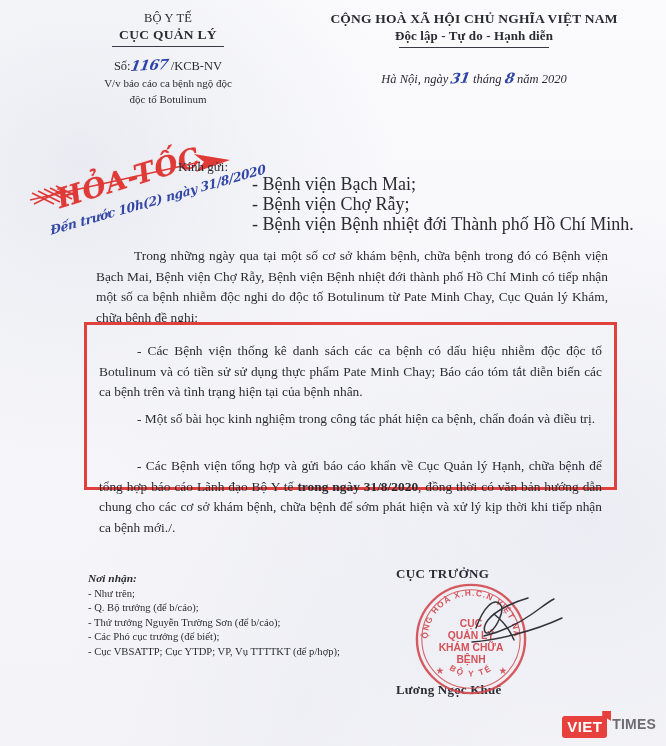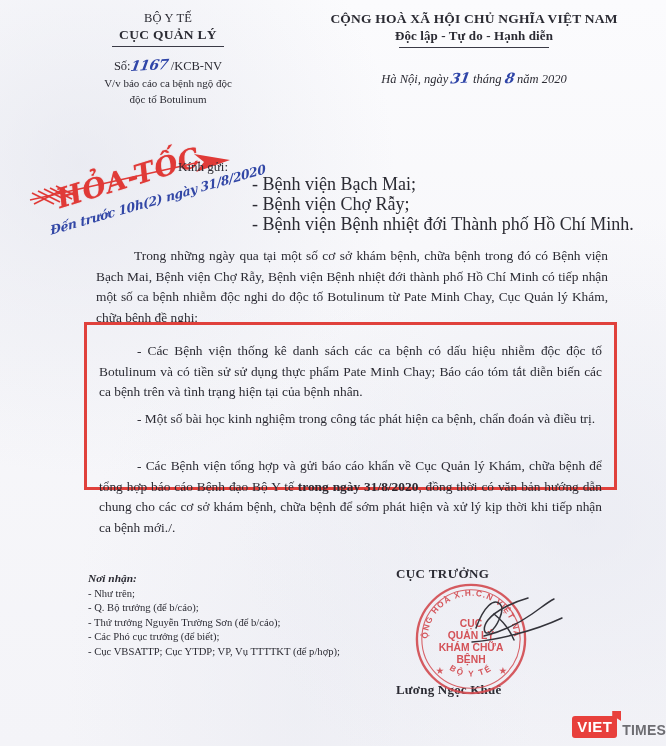--- a/index.html
+++ b/index.html
@@ -247,24 +247,24 @@
     position: absolute;
     left: 470px;
     top: 588px;
     z-index: 5;
     pointer-events: none;
   }
 
   
   .watermark {
     position: absolute;
-    right: 0;
+    right: 10px;
     bottom: 8px;
     display: flex;
-    align-items: flex-end;
+    align-items: flex-start;
     z-index: 6;
   }
   .wm-viet {
     background: #e8403c;
     color: #ffffff;
     font-family: "Liberation Sans", sans-serif;
     font-weight: bold;
     font-size: 15px;
     padding: 2px 5px 3px 5px;
     border-radius: 3px;
@@ -345,21 +345,21 @@
     <div>- Bệnh viện Bạch Mai;</div>
     <div>- Bệnh viện Chợ Rẫy;</div>
     <div>- Bệnh viện Bệnh nhiệt đới Thành phố Hồ Chí Minh.</div>
   </div>
 
   <div class="para intro layer">Trong những ngày qua tại một số cơ sở khám bệnh, chữa bệnh trong đó có Bệnh viện Bạch Mai, Bệnh viện Chợ Rẫy, Bệnh viện Bệnh nhiệt đới thành phố Hồ Chí Minh có tiếp nhận một số ca bệnh nhiễm độc nghi do độc tố Botulinum từ Pate Minh Chay, Cục Quản lý Khám, chữa bệnh đề nghị:</div>
 
   <div class="redbox">
     <div class="box-item bi1">- Các Bệnh viện thống kê danh sách các ca bệnh có dấu hiệu nhiễm độc độc tố Botulinum và có tiền sử sử dụng thực phẩm Pate Minh Chay; Báo cáo tóm tắt diễn biến các ca bệnh trên và tình trạng hiện tại của bệnh nhân.</div>
     <div class="box-item bi2">- Một số bài học kinh nghiệm trong công tác phát hiện ca bệnh, chẩn đoán và điều trị.</div>
-    <div class="box-item bi3"><span>- Các Bệnh viện tổng hợp và gửi báo cáo khẩn về Cục Quản lý Khám, chữa bệnh để tổng hợp báo cáo Bệnh đạo Bộ Y tế </span><b class="inline-bold">trong ngày 31/8/2020</b><span>, đồng thời có văn bản hướng dẫn chung cho các cơ sở khám bệnh, chữa bệnh để sớm phát hiện và xử lý kịp thời khi tiếp nhận ca bệnh mới./.</span></div>
+    <div class="box-item bi3"><span>- Các Bệnh viện tổng hợp và gửi báo cáo khẩn về Cục Quản lý Hạnh, chữa bệnh để tổng hợp báo cáo Lãnh đạo Bộ Y tế </span><b class="inline-bold">trong ngày 31/8/2020</b><span>, đồng thời có văn bản hướng dẫn chung cho các cơ sở khám bệnh, chữa bệnh để sớm phát hiện và xử lý kịp thời khi tiếp nhận ca bệnh mới./.</span></div>
   </div>
 
   <div class="noi-nhan layer">
     <div class="nn-title">Nơi nhận:</div>
     <div>- Như trên;</div>
     <div>- Q. Bộ trưởng (để b/cáo);</div>
     <div>- Thứ trưởng Nguyễn Trường Sơn (để b/cáo);</div>
     <div>- Các Phó cục trưởng (để biết);</div>
     <div>- Cục VBSATTP; Cục YTDP; VP, Vụ TTTTKT (để p/hợp);</div>
   </div>

